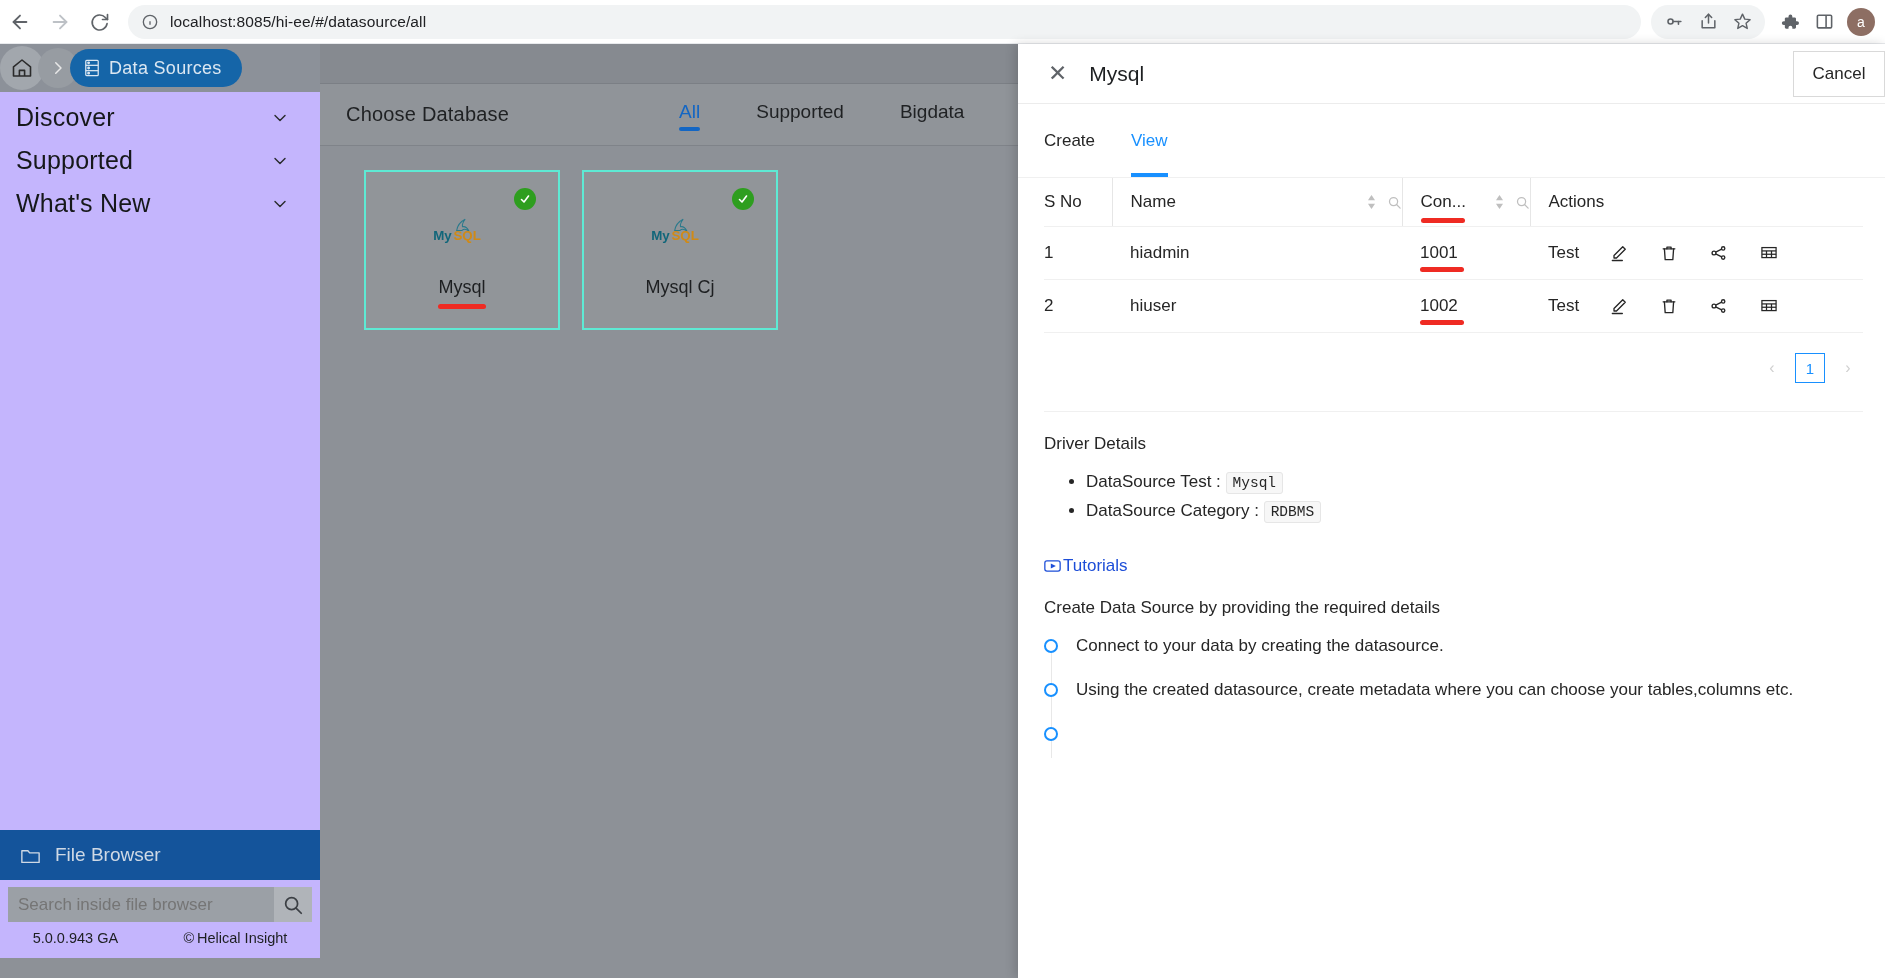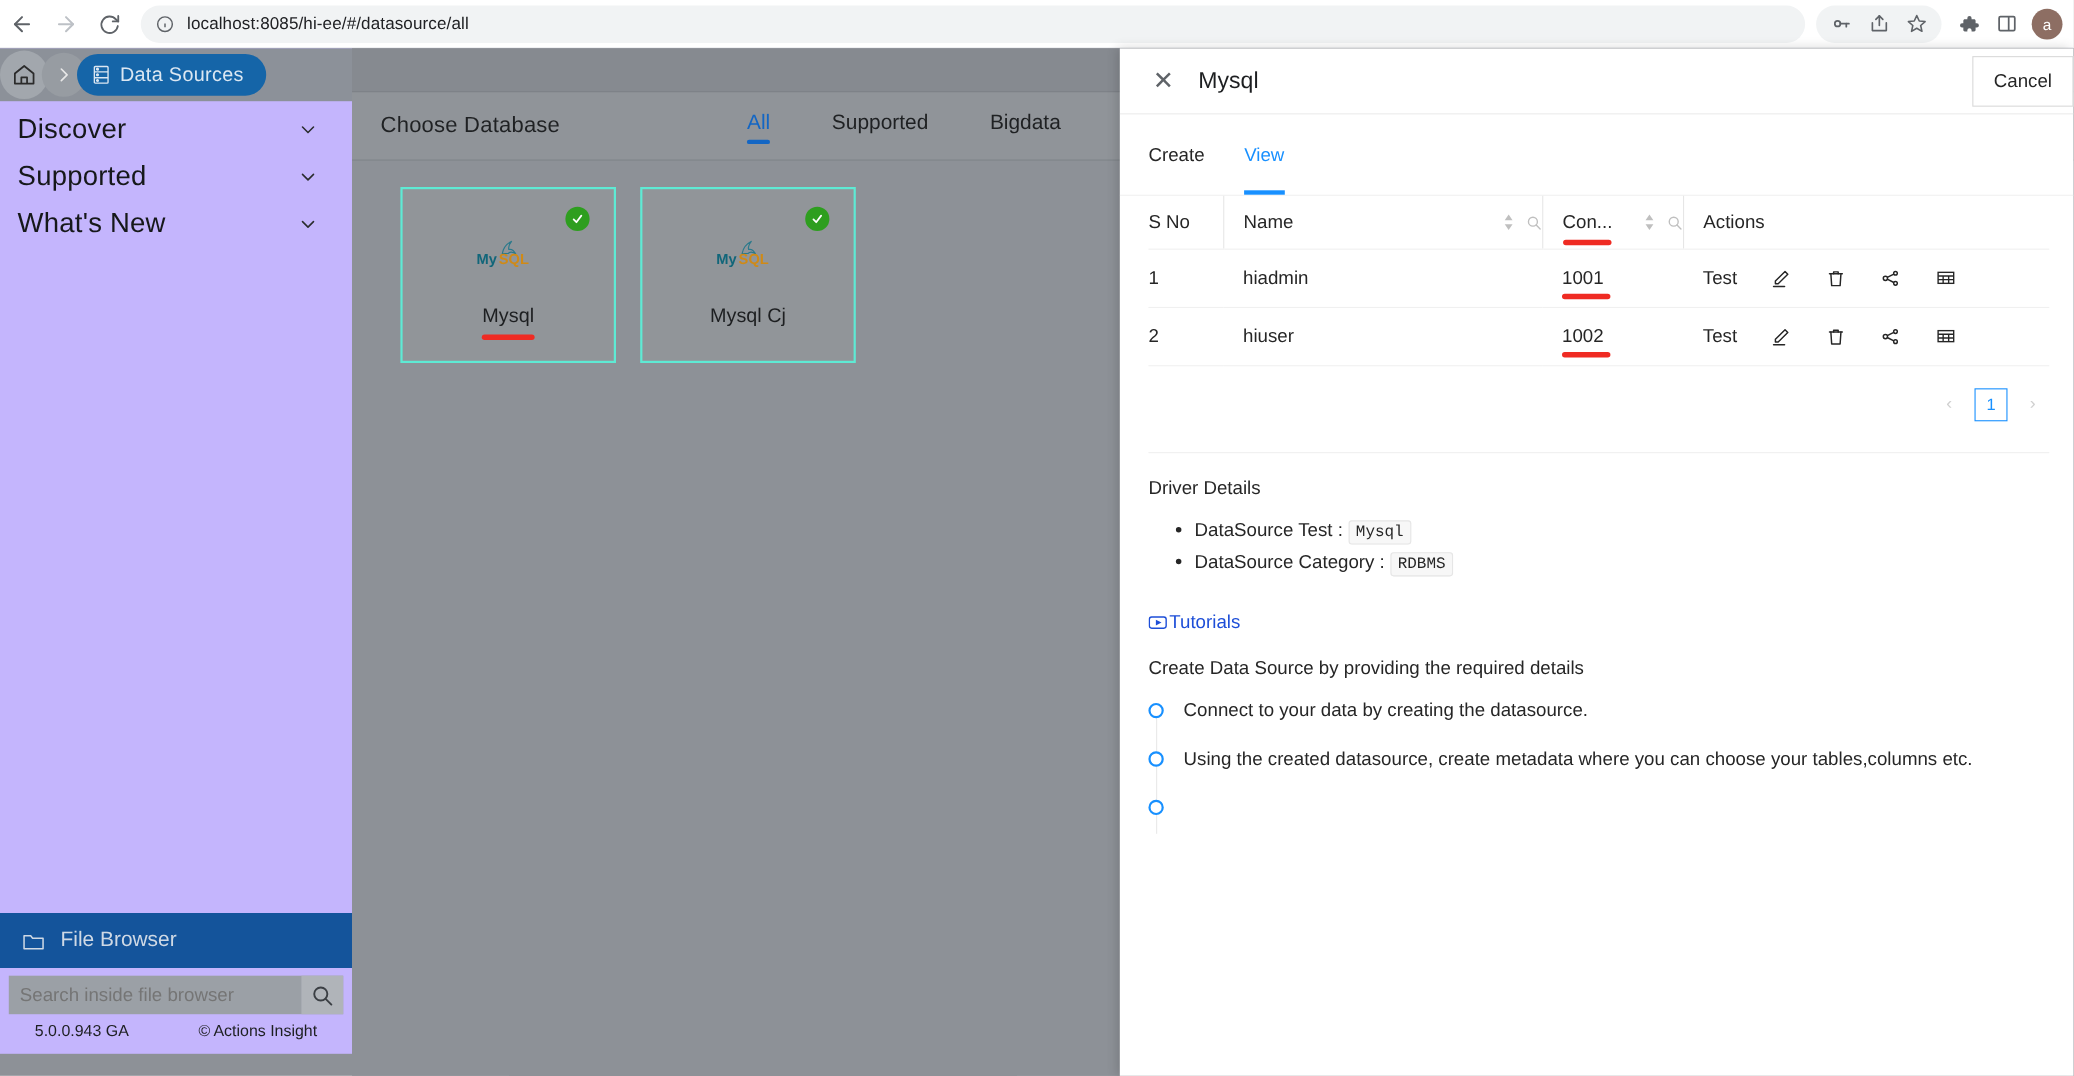--- a/index.html
+++ b/index.html
@@ -362,21 +362,21 @@
             <circle cx="10.5" cy="10.5" r="6.5"></circle>
             <line x1="15.3" y1="15.3" x2="21" y2="21"></line>
           </svg>
       </span>
     </div>
 
     <div id="sidebar-footer">
       <span>5.0.0.943 GA</span>
       <span class="brand">
         <span>©</span>
-        <span>Actions Insight</span>
+        <span>Helical Insight</span>
       </span>
     </div>
   </div>
 
   <div id="main">
     <div id="main-topstrip"></div>
 
     <div id="db-toolbar">
       <div class="choose-label">Choose Database</div>
       <div id="db-tabs">

